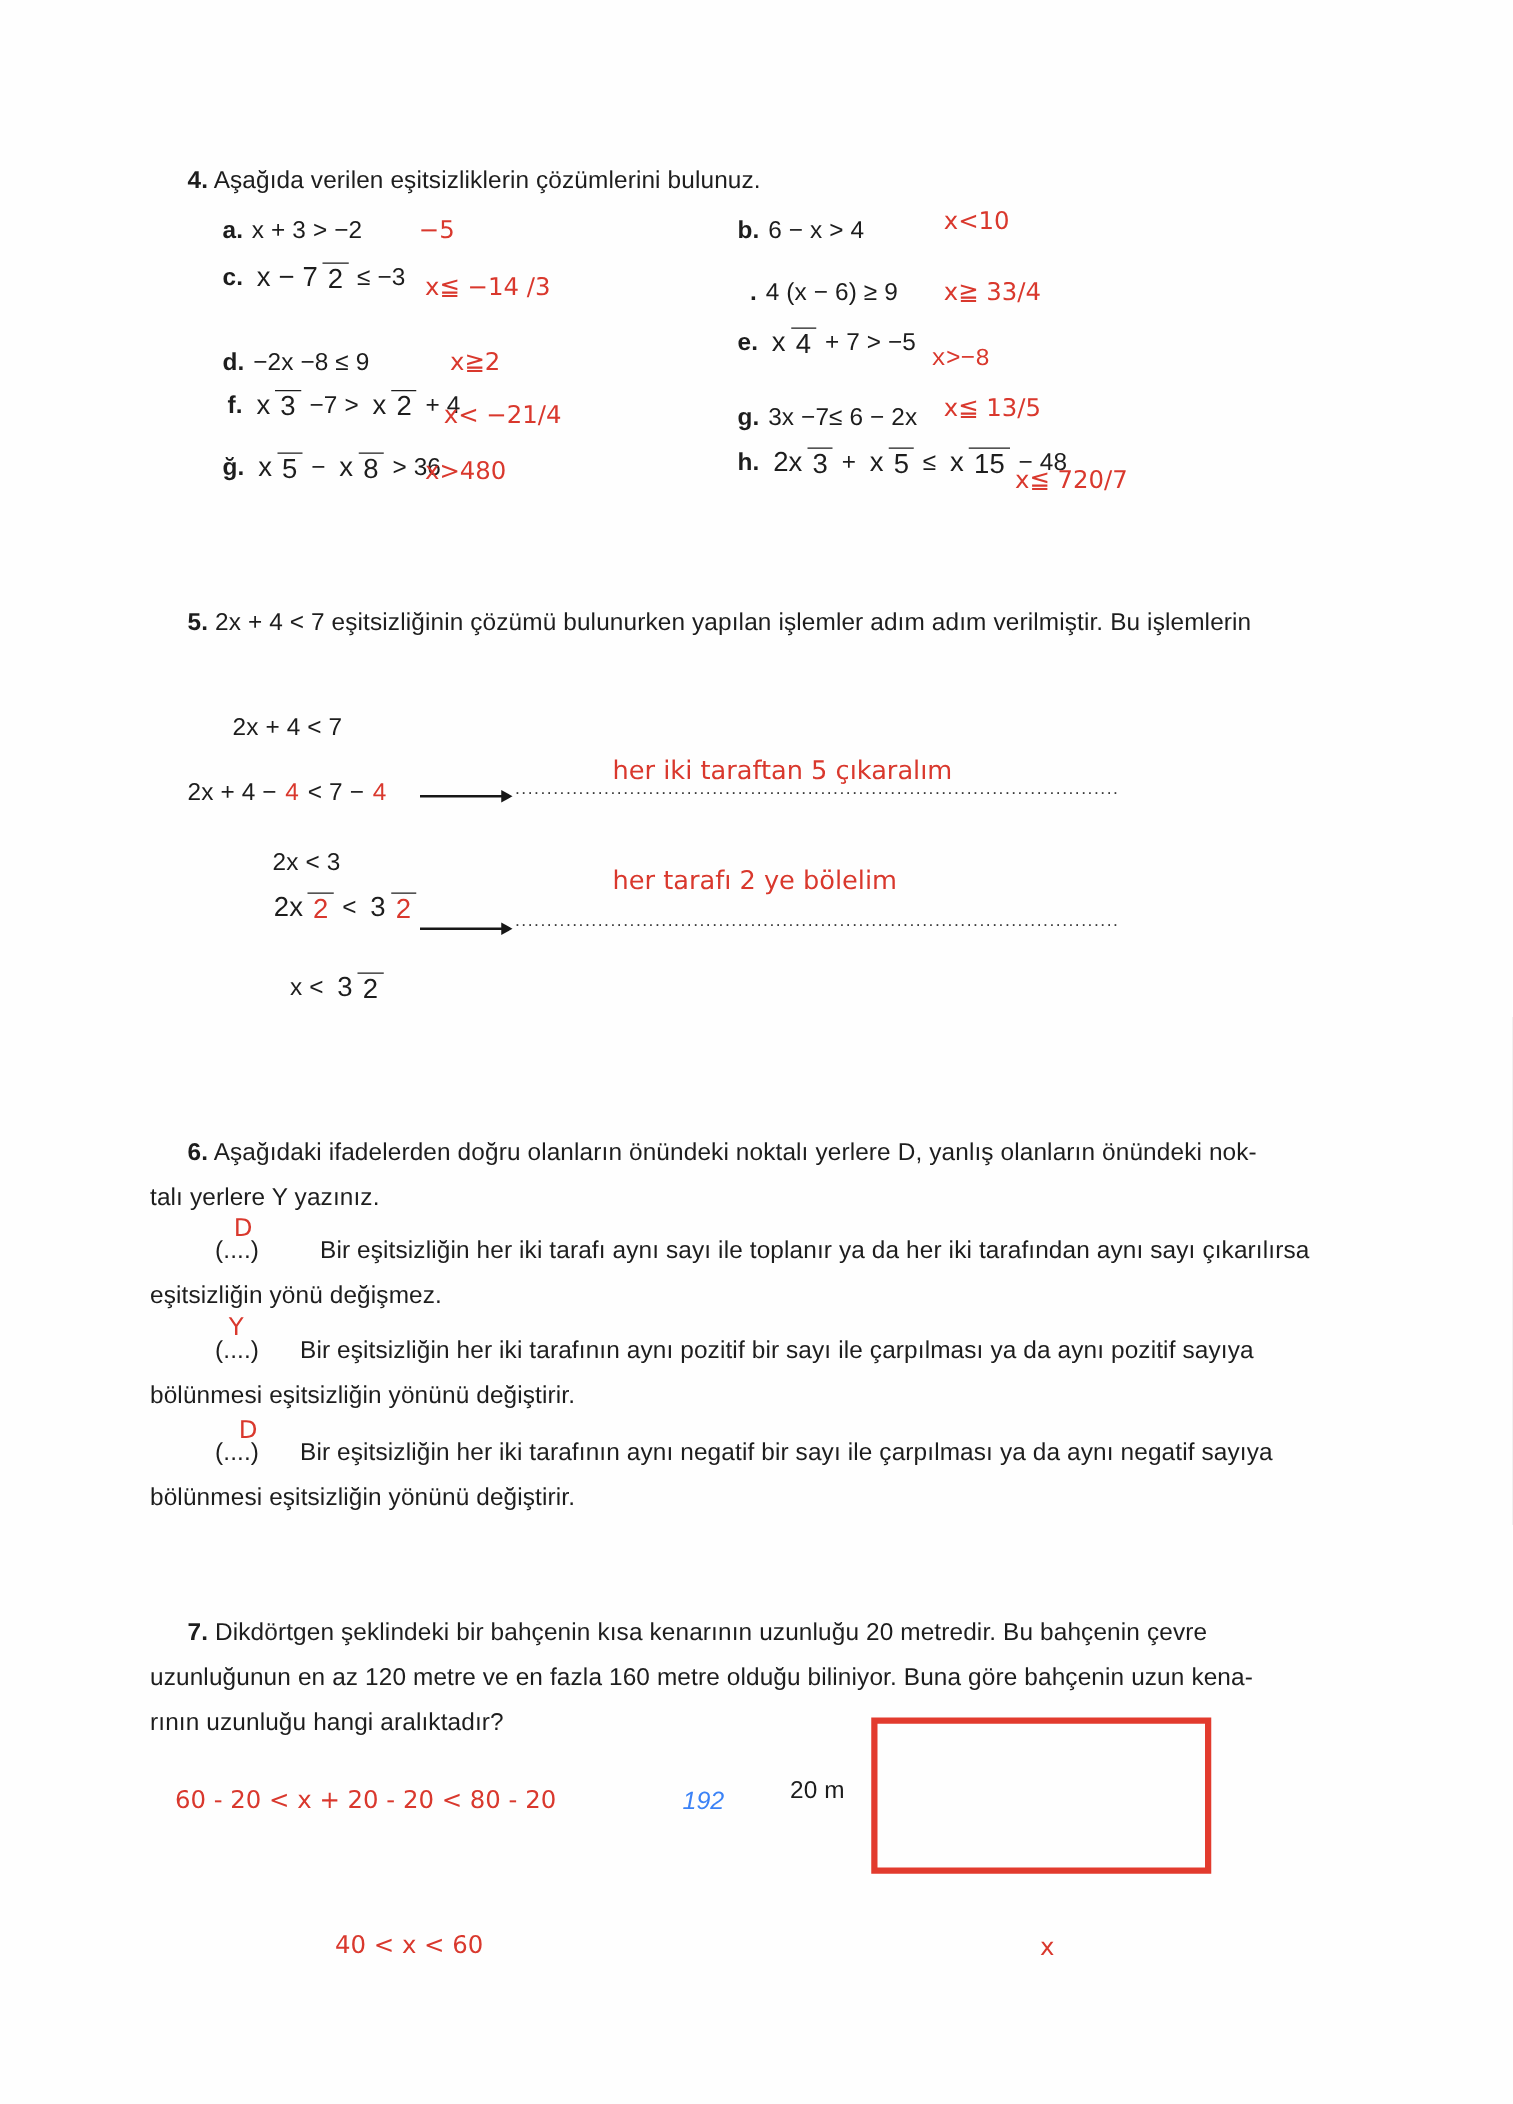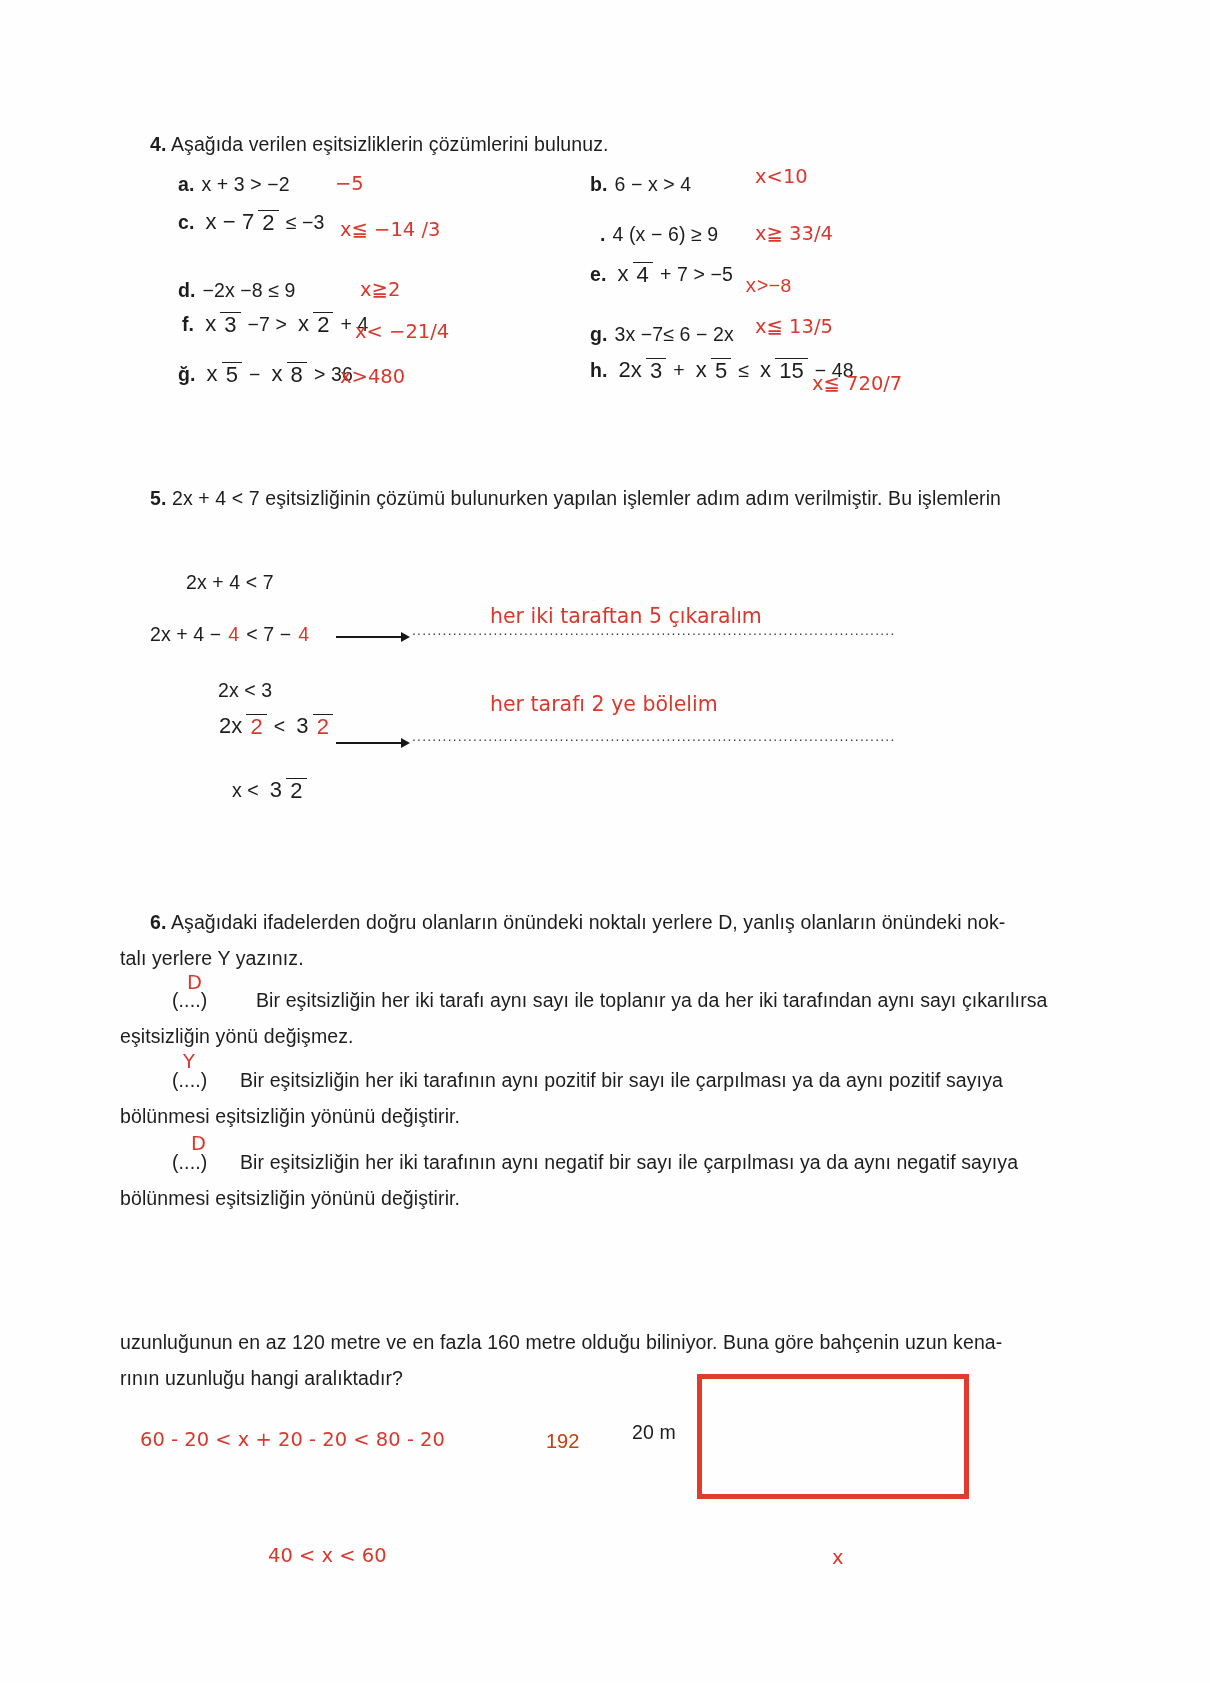--- a/index.html
+++ b/index.html
@@ -14,21 +14,21 @@
   .row{display:flex;align-items:center;gap:7px;}
   .frac{display:inline-flex;flex-direction:row;line-height:1.1;
         font-size:22px;color:#1d1d1d;vertical-align:middle;}
   .frac .num{padding:0 4px;}
   .frac .den{border-top:1.7px solid #1d1d1d;padding:0 4px;}
   .dots{font-size:14px;color:#3a3a3a;letter-spacing:1.2px;white-space:nowrap;}
   .arrow{position:absolute;height:2px;background:#171717;}
   .arrow::after{content:"";position:absolute;right:-2px;top:-4.5px;width:0;height:0;
         border-left:9px solid #171717;border-top:5px solid transparent;border-bottom:5px solid transparent;}
   .garden-rect{position:absolute;border:5px solid #e23b2e;background:transparent;}
-  .pagenum{font-size:20px;color:#c2410c;}
+  .pagenum{font-size:20px;color:#3b82f6;font-style:italic;}
 </style>
 </head>
 <body>
 
 <div class="page">
 
   <div class="abs txt" style="left:150px;top:132px;">
     <span class="bold">4.</span>
     <span>Aşağıda verilen eşitsizliklerin çözümlerini bulunuz.</span>
   </div>
@@ -189,20 +189,24 @@
   <div class="abs hand" style="left:183px;top:1050px;">Y</div>
   <div class="abs txt" style="left:172px;top:1068px;">(....)</div>
   <div class="abs txt" style="left:240px;top:1068px;">Bir eşitsizliğin her iki tarafının aynı pozitif bir sayı ile çarpılması ya da aynı pozitif sayıya</div>
   <div class="abs txt" style="left:120px;top:1104px;">bölünmesi eşitsizliğin yönünü değiştirir.</div>
 
   <div class="abs hand" style="left:191px;top:1132px;">D</div>
   <div class="abs txt" style="left:172px;top:1150px;">(....)</div>
   <div class="abs txt" style="left:240px;top:1150px;">Bir eşitsizliğin her iki tarafının aynı negatif bir sayı ile çarpılması ya da aynı negatif sayıya</div>
   <div class="abs txt" style="left:120px;top:1186px;">bölünmesi eşitsizliğin yönünü değiştirir.</div>
 
+  <div class="abs txt" style="left:150px;top:1294px;">
+    <span class="bold">7.</span>
+    <span>Dikdörtgen şeklindeki bir bahçenin kısa kenarının uzunluğu 20 metredir. Bu bahçenin çevre</span>
+  </div>
   <div class="abs txt" style="left:120px;top:1330px;text-align:center;">uzunluğunun en az 120 metre ve en fazla 160 metre olduğu biliniyor. Buna göre bahçenin uzun kena-</div>
   <div class="abs txt" style="left:120px;top:1366px;">rının uzunluğu hangi aralıktadır?</div>
 
   <div class="garden-rect" style="left:697px;top:1374px;width:262px;height:115px;"></div>
   <div class="abs txt" style="left:632px;top:1420px;">20 m</div>
   <div class="abs hand" style="left:832px;top:1546px;">x</div>
 
   <div class="abs hand" style="left:140px;top:1428px;">60 - 20 &lt; x + 20 - 20 &lt; 80 - 20</div>
   <div class="abs hand" style="left:268px;top:1544px;">40 &lt; x &lt; 60</div>
 

